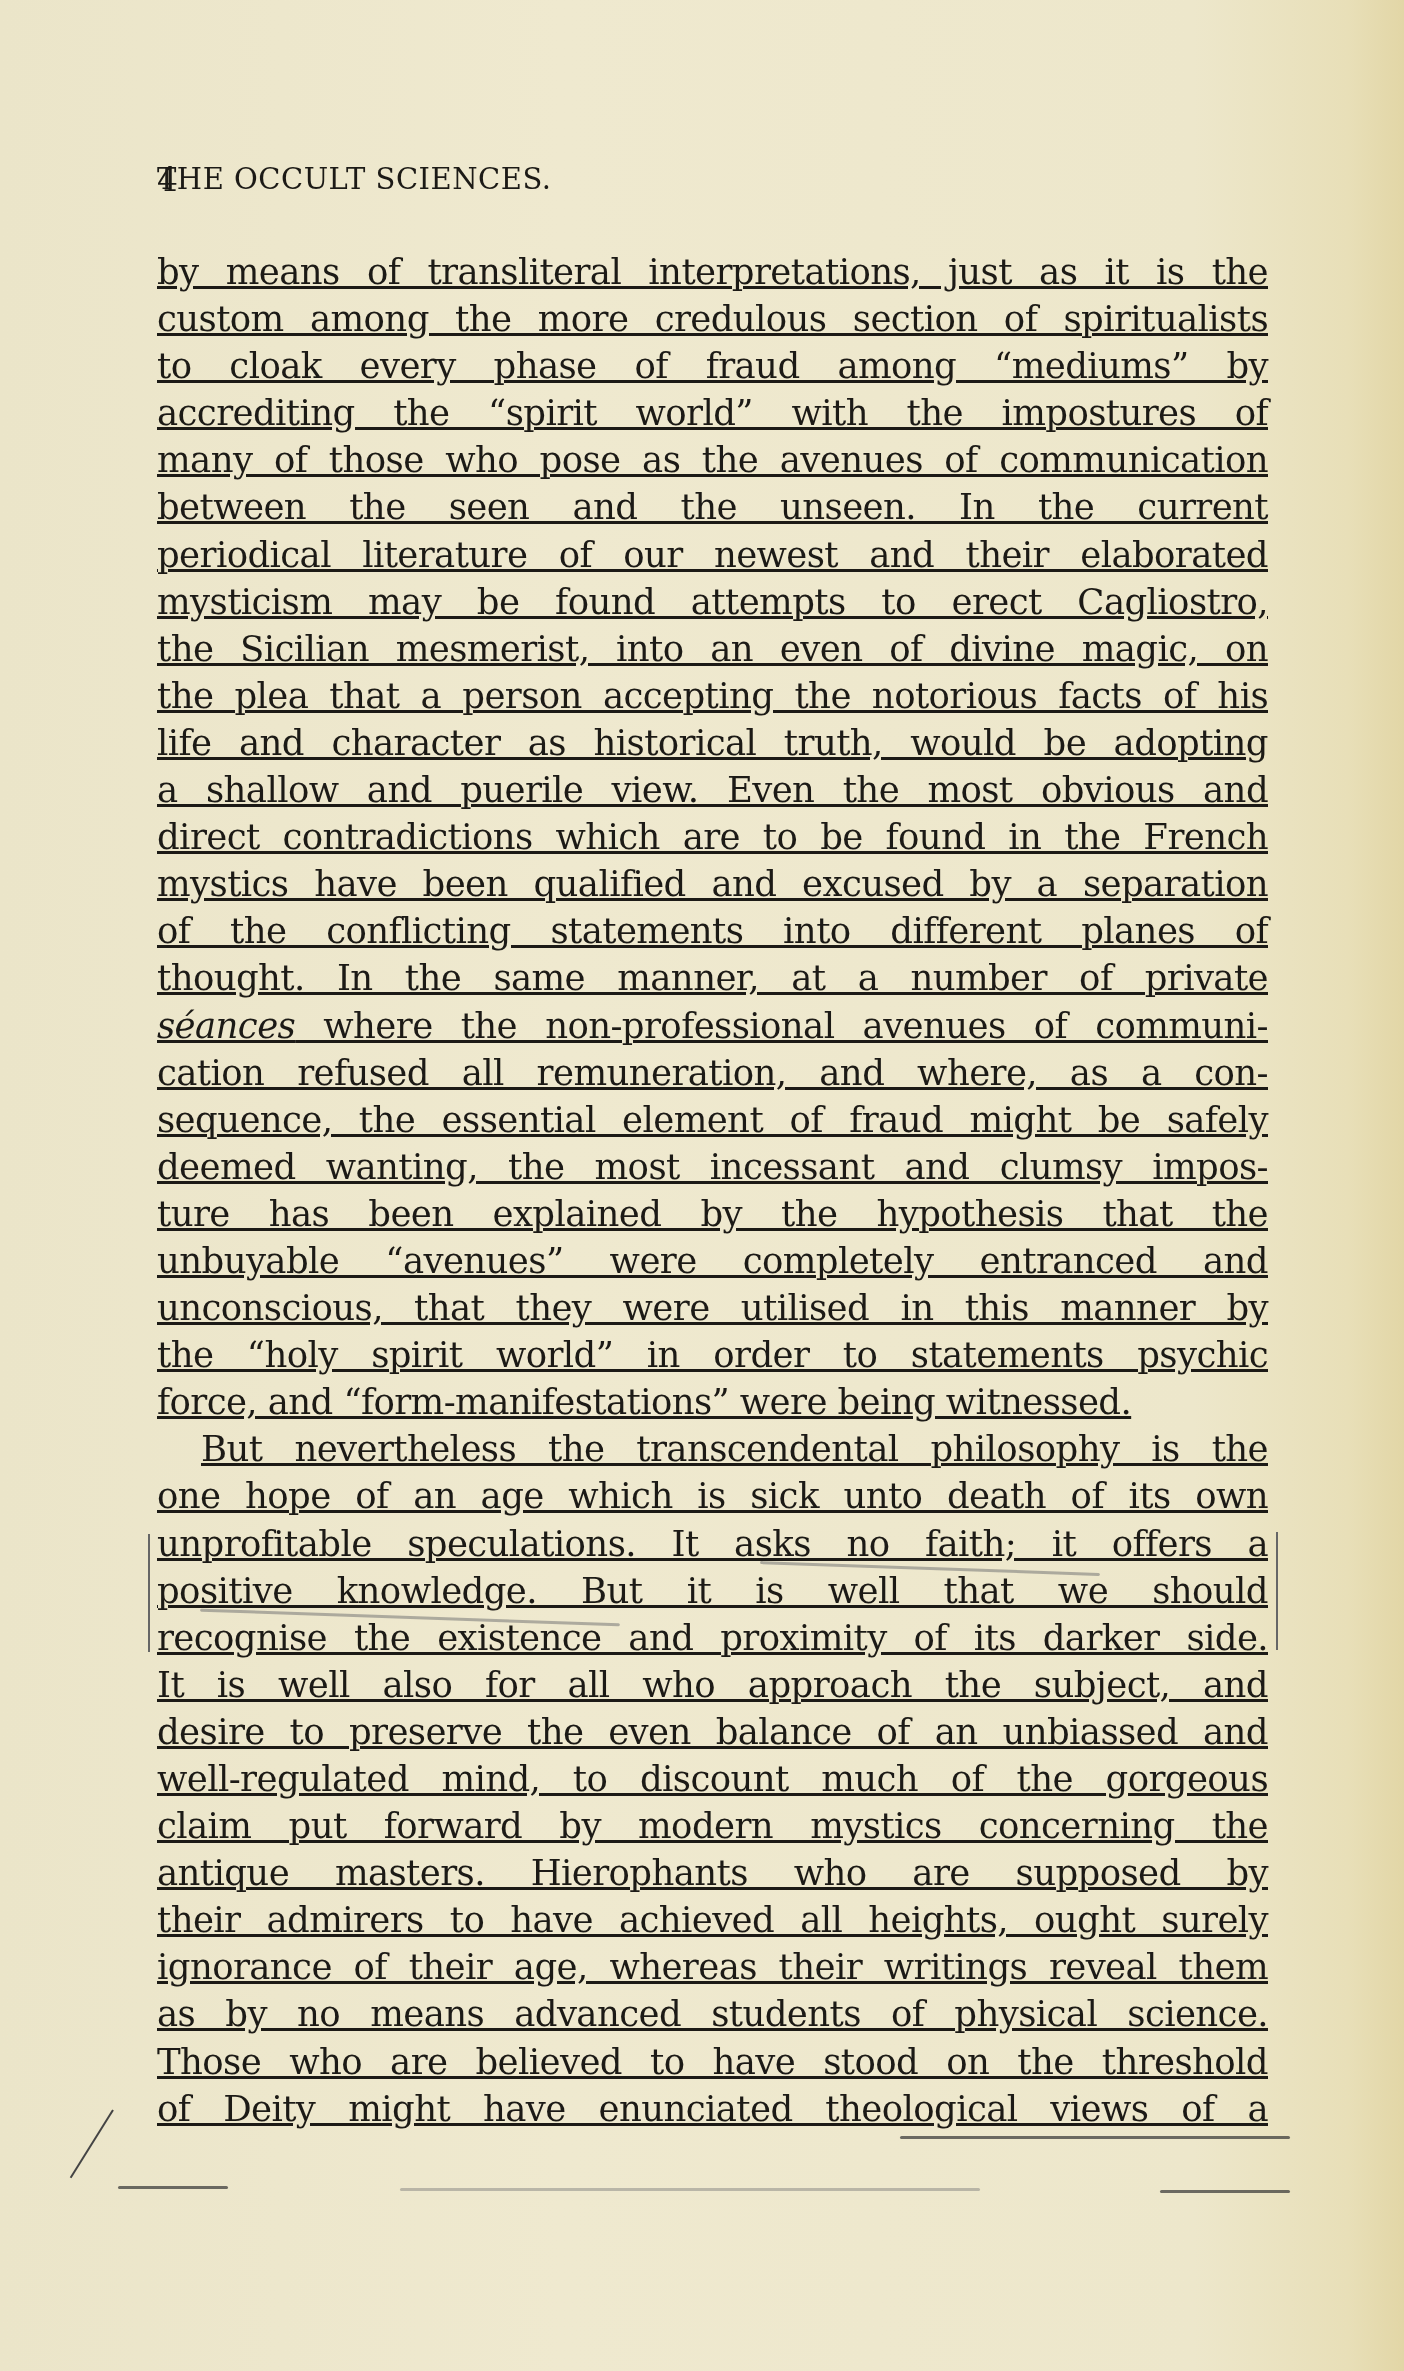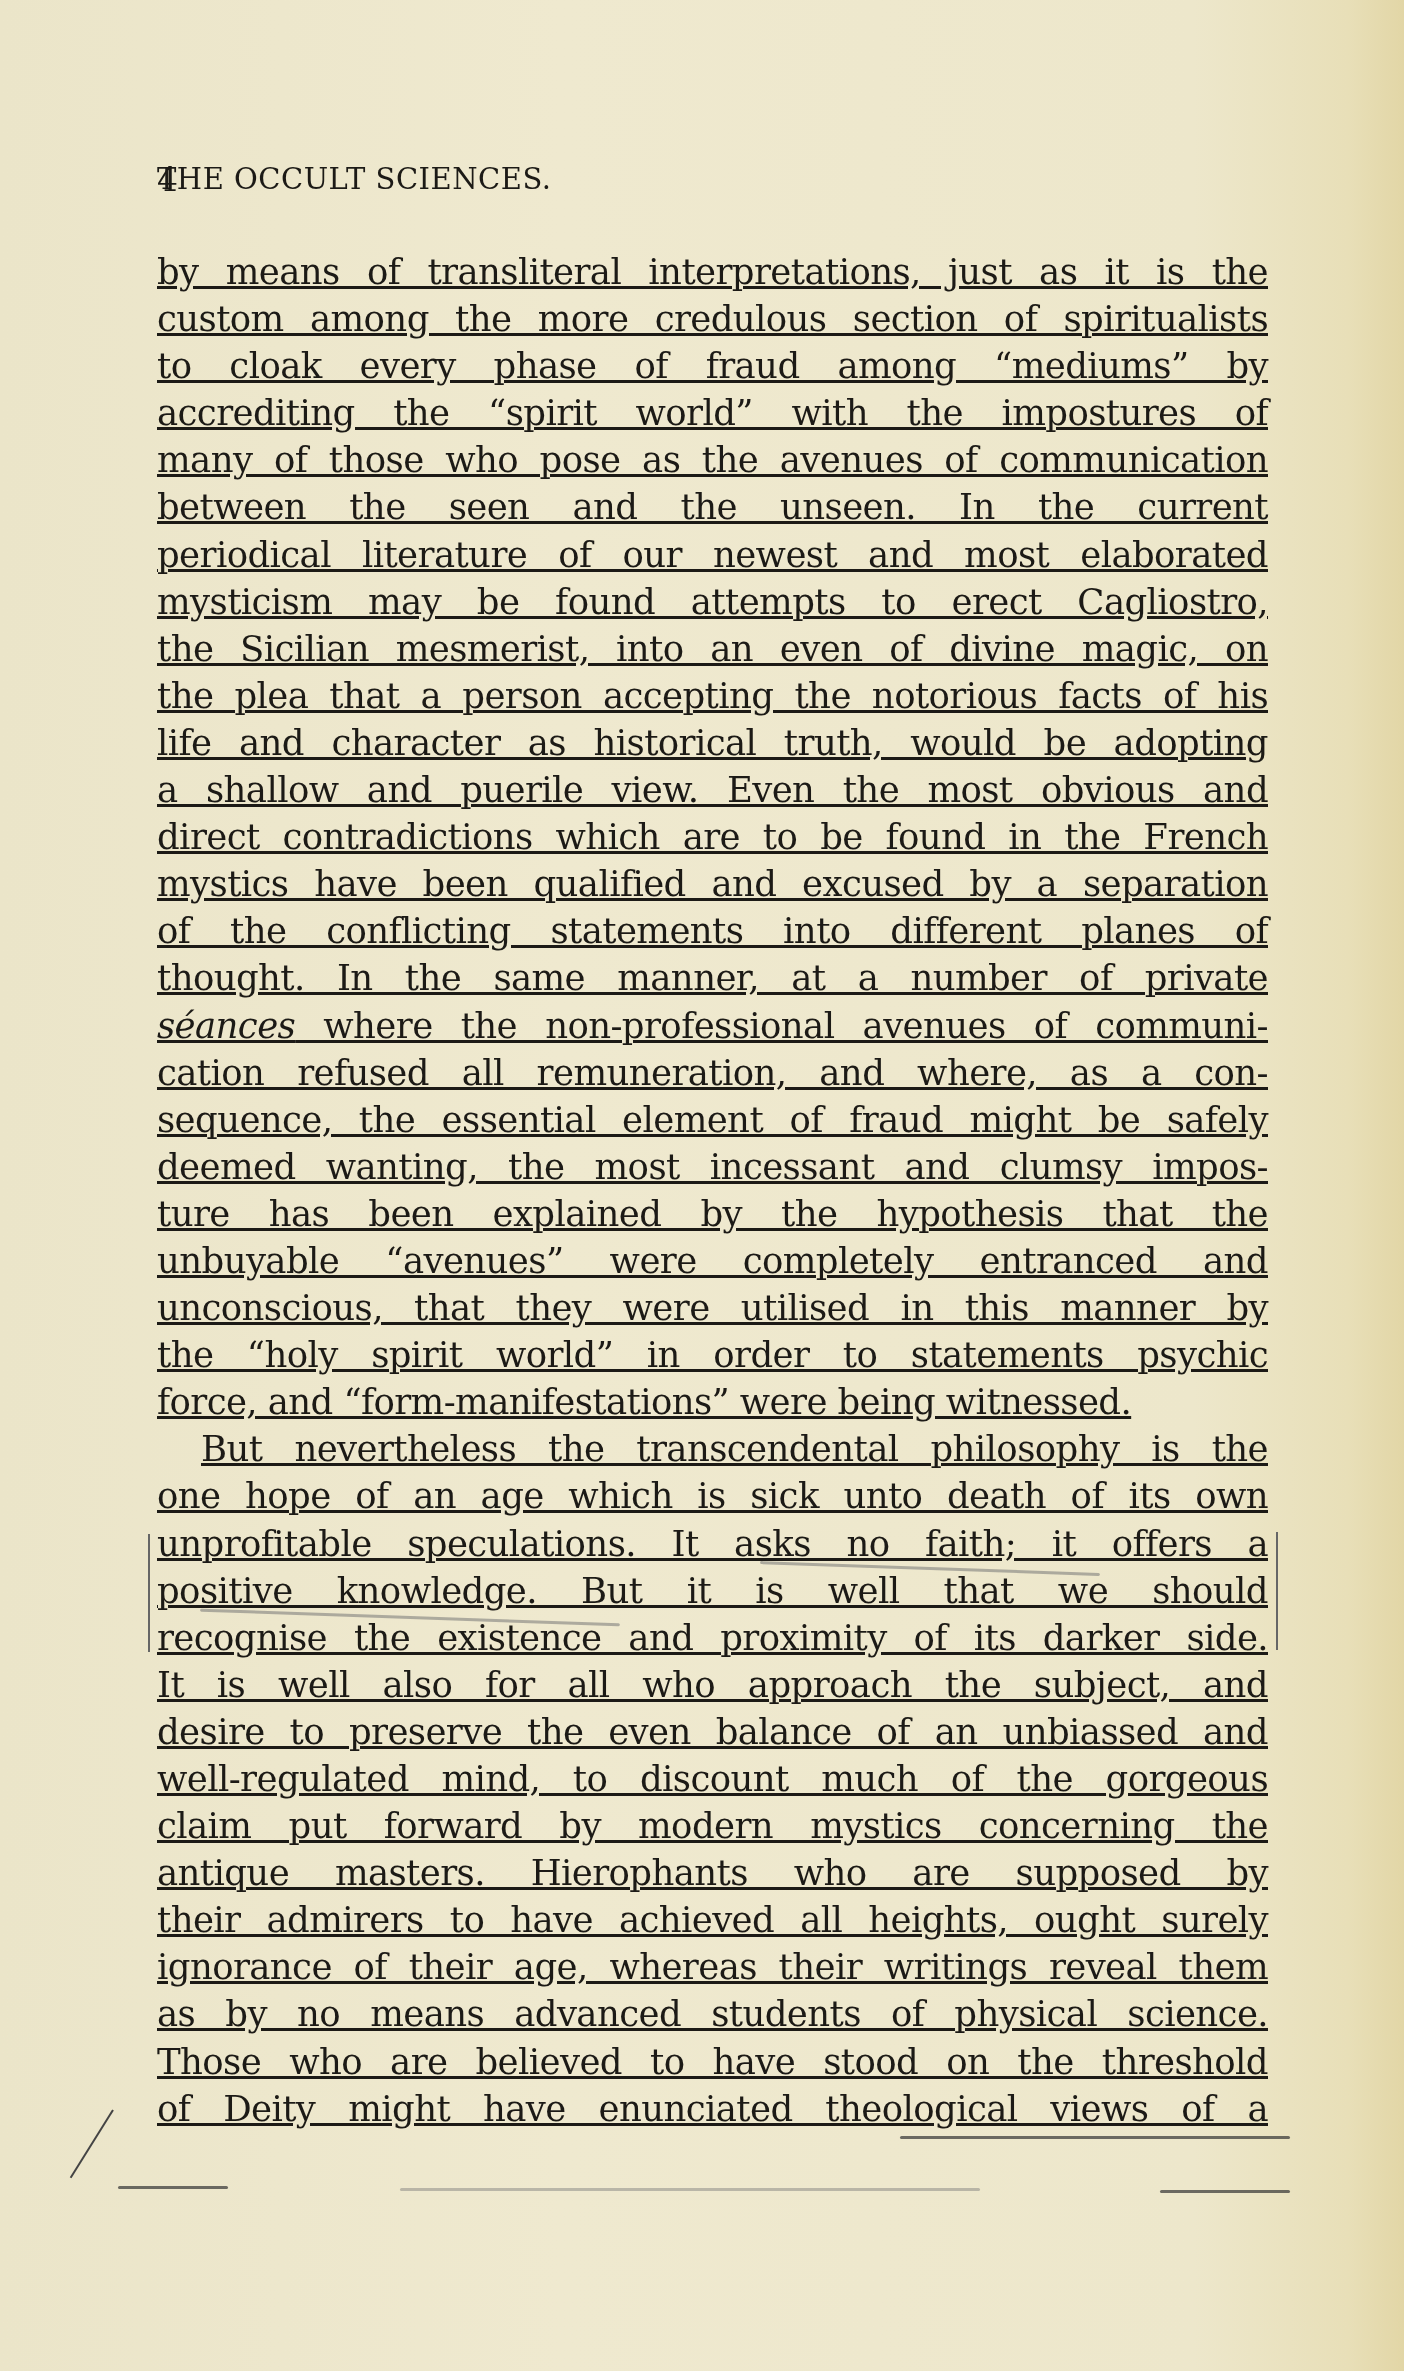--- a/index.html
+++ b/index.html
@@ -34,21 +34,21 @@
   <span class="running-title">THE OCCULT SCIENCES.</span>
 </div>
 
 <div class="body-text">
   <span class="line">by means of transliteral interpretations, just as it is the</span>
   <span class="line">custom among the more credulous section of spiritualists</span>
   <span class="line">to cloak every phase of fraud among “mediums” by</span>
   <span class="line">accrediting the “spirit world” with the impostures of</span>
   <span class="line">many of those who pose as the avenues of communication</span>
   <span class="line">between the seen and the unseen.  In the current</span>
-  <span class="line">periodical literature of our newest and most elaborated</span>
+  <span class="line">periodical literature of our newest and their elaborated</span>
   <span class="line">mysticism may be found attempts to erect Cagliostro,</span>
   <span class="line">the Sicilian mesmerist, into an even of divine magic, on</span>
   <span class="line">the plea that a person accepting the notorious facts of his</span>
   <span class="line">life and character as historical truth, would be adopting</span>
   <span class="line">a shallow and puerile view.  Even the most obvious and</span>
   <span class="line">direct contradictions which are to be found in the French</span>
   <span class="line">mystics have been qualified and excused by a separation</span>
   <span class="line">of the conflicting statements into different planes of</span>
   <span class="line">thought.  In the same manner, at a number of private</span>
   <span class="line"><span class="it">séances</span><span> where the non-professional avenues of communi-</span></span>

